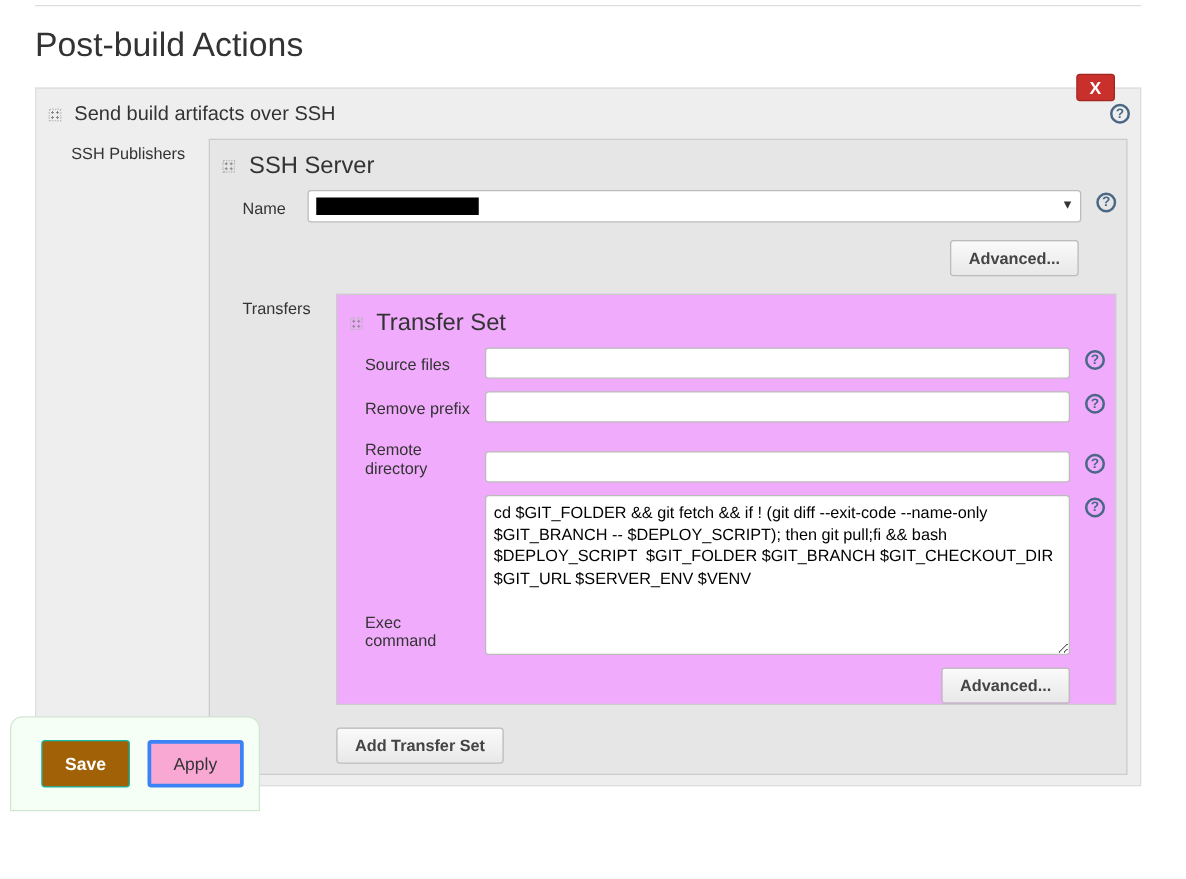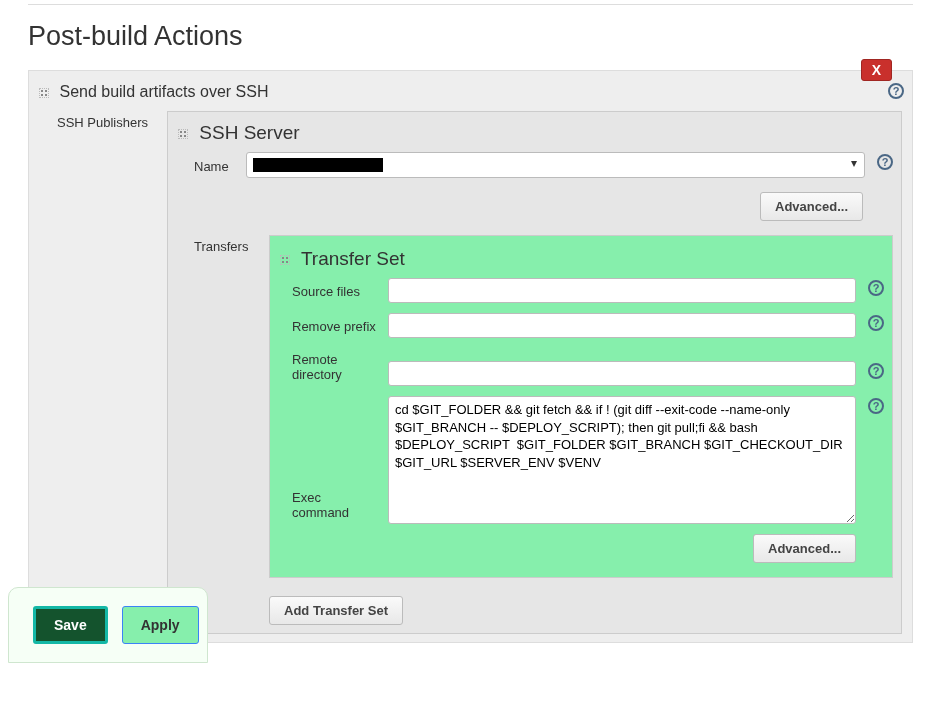--- a/index.html
+++ b/index.html
@@ -137,55 +137,55 @@
   textarea.form-control { resize: both; min-height: 128px; line-height: 1.35; }
   .hint-text {
     font-size: 13px;
     color: #555;
     margin: 6px 2px 12px 2px;
     line-height: 1.4;
   }
   .hint-text a { color: #0b6aa2; text-decoration: underline; cursor: pointer; }
   .transfer-box {
     border: 1px solid #ccc;
-    background: #86efac;
-    padding: 10px 8px 14px 8px;
+    background: #f0abfc;
+    padding: 10px 8px 0 8px;
   }
   .transfer-label-col { width: 110px; padding-left: 14px; }
   .bottom-btn-row { margin-top: 18px; }
   .footer-bar {
     position: relative;
     margin-top: -56px;
     margin-left: -20px;
     width: 200px;
     background: #f6fff6;
     border: 1px solid #cfe6cf;
     border-radius: 10px 10px 0 0;
     padding: 18px 24px;
     display: flex;
     gap: 14px;
   }
   .btn-primary {
-    background: #14532d;
-    border: 3px solid #14b8a6;
+    background: #a16207;
+    border: 1px solid #14b8a6;
     color: #fff;
     border-radius: 3px;
     padding: 8px 18px;
     font-size: 14px;
     font-weight: bold;
     cursor: pointer;
   }
   .btn-secondary {
-    background: #86efac;
-    border: 1px solid #3b82f6;
+    background: #f9a8d4;
+    border: 3px solid #3b82f6;
     color: #333;
     border-radius: 3px;
     padding: 8px 18px;
     font-size: 14px;
-    font-weight: bold;
+    font-weight: normal;
     cursor: pointer;
   }
   .inner-row2 { display:flex; }
   .inner-left { width: 93px; padding: 4px 6px 4px 18px; }
   .name-select-display {
     flex:1;
     border:1px solid #bbb;
     border-radius:3px;
     background:#fff;
     height:26px;

